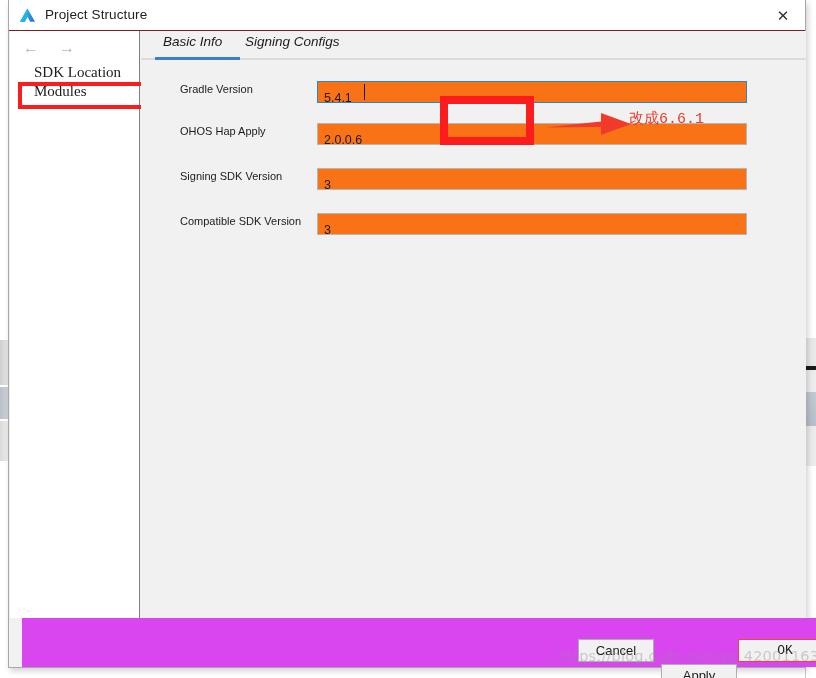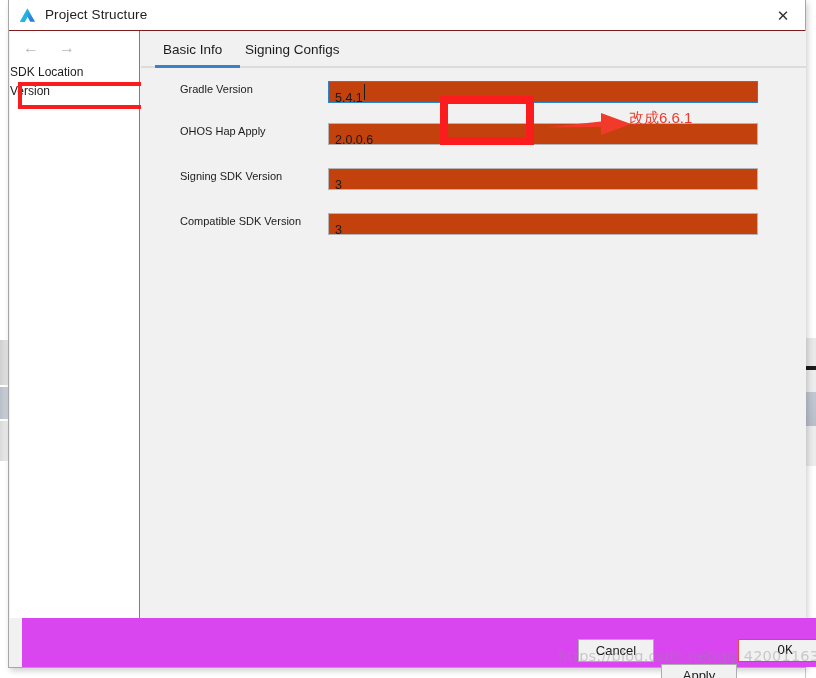--- a/index.html
+++ b/index.html
@@ -115,25 +115,26 @@
   }
   .nav-list {
     position: absolute;
     left: 0;
     top: 32px;
     width: 100%;
   }
   .nav-item {
     height: 19px;
     line-height: 19px;
-    padding-left: 0;
-    font-size: 12px;
+    padding-left: 24px;
+    font-size: 15px;
     color: #1c1c1c;
     box-sizing: border-box;
     white-space: nowrap;
+    font-family: Liberation Serif, serif;
   }
   .nav-item.selected {
     background: #2a7fd4;
     color: #ffffff;
     margin-right: 0px;
     position: relative;
   }
   .nav-item.selected::before {
     content: "";
     position: absolute;
@@ -162,23 +163,24 @@
     left: 132px;
     top: 31px;
     width: 665px;
     height: 587px;
     background: #f1f1f1;
   }
 
   .tabbar {
     position: absolute;
     left: 0;
-    top: 8px;
+    top: 0;
     width: 100%;
     height: 28px;
+    font-style: italic;
   }
   .tab {
     position: absolute;
     top: 3px;
     font-size: 13.5px;
     color: #1b1b1b;
     white-space: nowrap;
   }
   .tab-basic { left: 22px; }
   .tab-signing { left: 104px; }
@@ -209,24 +211,24 @@
   .field-label {
     position: absolute;
     left: 39px;
     top: 2px;
     font-size: 11px;
     color: #1b1b1b;
     white-space: nowrap;
   }
   .field-input {
     position: absolute;
-    left: 187px;
+    left: 176px;
     width: 430px;
     height: 22px;
-    background: #c2410c;
+    background: #f97316;
     border: 1px solid #b5b5b5;
     box-sizing: border-box;
     font-family: "Liberation Sans", sans-serif;
     font-size: 12.5px;
     color: #1b1b1b;
     padding: 12px 0 0 6px;
     line-height: 20px;
     outline: none;
   }
   .field-input.focused {
@@ -270,21 +272,21 @@
     pointer-events: none;
   }
 
   .anno-text {
     position: absolute;
     left: 488px;
     top: 78px;
     font-size: 15px;
     color: #f0392a;
     white-space: nowrap;
-    font-family: Liberation Sans, sans-serif;
+    font-family: Liberation Mono, monospace;
     pointer-events: none;
   }
 
   
   .footer {
     position: absolute;
     left: 13px;
     top: 618px;
     width: 796px;
     height: 49px;
@@ -359,21 +361,21 @@
       <div class="close-btn">✕</div>
     </div>
 
     <div class="nav-panel">
       <div class="nav-arrows">
         <div class="nav-arrow">←</div>
         <div class="nav-arrow">→</div>
       </div>
       <div class="nav-list">
         <div class="nav-item">SDK Location</div>
-        <div class="nav-item">Version</div>
+        <div class="nav-item">Modules</div>
       </div>
     </div>
     <div class="nav-highlight"></div>
 
     <div class="content">
 
       <div class="tabbar">
         <div class="tab tab-basic">Basic Info</div>
         <div class="tab tab-signing">Signing Configs</div>
         <div class="tab-underline-track"></div>

